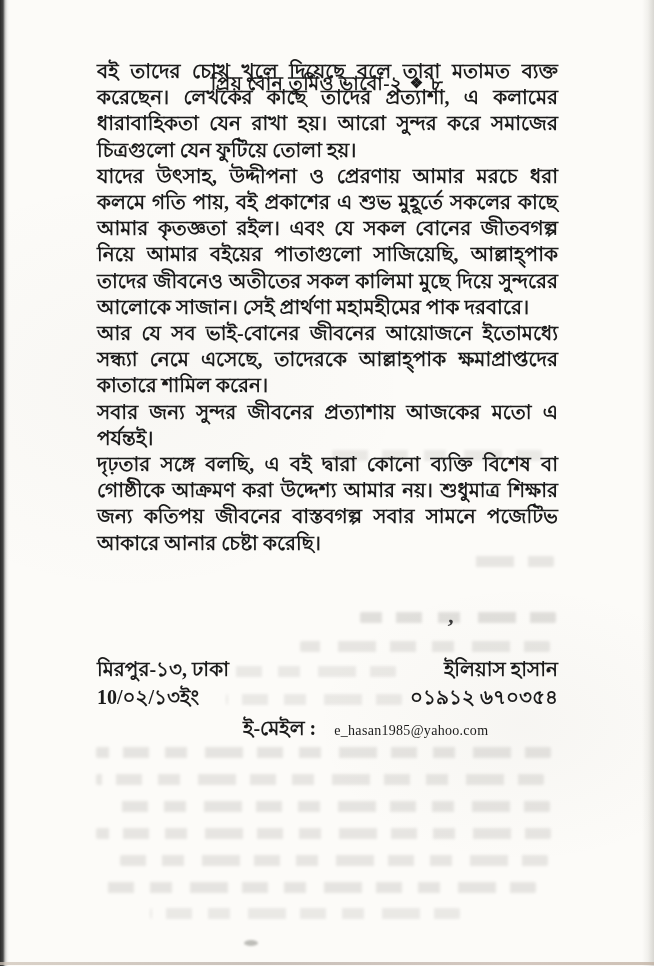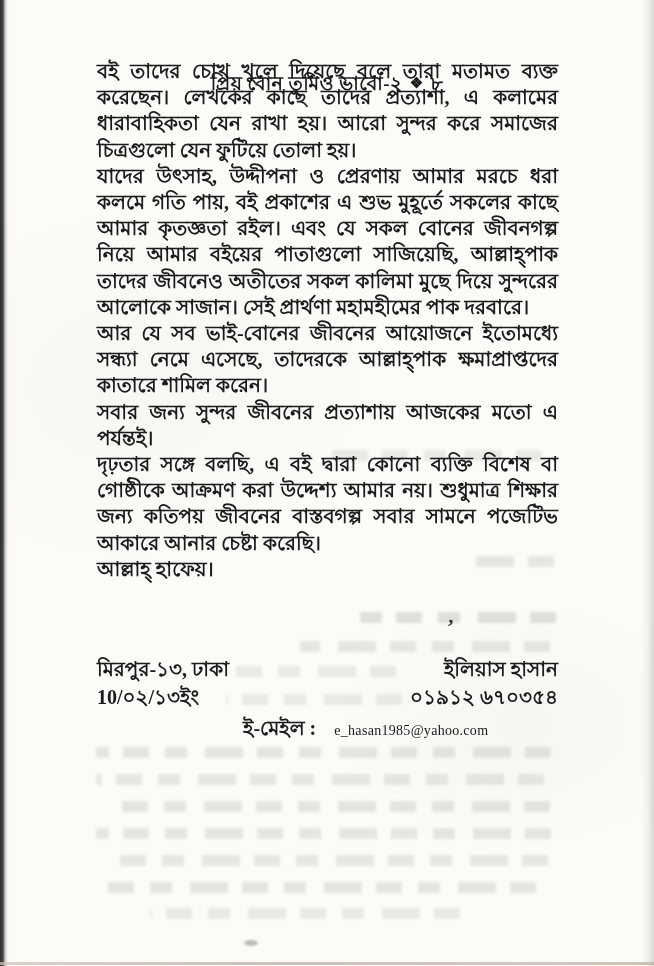--- a/index.html
+++ b/index.html
@@ -105,25 +105,24 @@
     <span class="pen-mark">,</span>
     <span class="speck"></span>
   </div>
 
   <div class="header">
     <span>প্রিয় বোন তুমিও ভাবো-২</span><span class="orn">❖</span><span>৮</span>
   </div>
 
   <div class="content">
     <p>বই তাদের চোখ খুলে দিয়েছে বলে তারা মতামত ব্যক্ত করেছেন। লেখকের কাছে তাদের প্রত্যাশা, এ কলামের ধারাবাহিকতা যেন রাখা হয়। আরো সুন্দর করে সমাজের চিত্রগুলো যেন ফুটিয়ে তোলা হয়।</p>
-    <p>যাদের উৎসাহ, উদ্দীপনা ও প্রেরণায় আমার মরচে ধরা কলমে গতি পায়, বই প্রকাশের এ শুভ মুহূর্তে সকলের কাছে আমার কৃতজ্ঞতা রইল। এবং যে সকল বোনের জীবনগল্প নিয়ে আমার বইয়ের পাতাগুলো সাজিয়েছি, আল্লাহ্‌পাক তাদের জীবনেও অতীতের সকল কালিমা মুছে দিয়ে সুন্দরের আলোকে সাজান। সেই প্রার্থণা মহামহীমের পাক দরবারে।</p>
+    <p>যাদের উৎসাহ, উদ্দীপনা ও প্রেরণায় আমার মরচে ধরা কলমে গতি পায়, বই প্রকাশের এ শুভ মুহূর্তে সকলের কাছে আমার কৃতজ্ঞতা রইল। এবং যে সকল বোনের জীতবগল্প নিয়ে আমার বইয়ের পাতাগুলো সাজিয়েছি, আল্লাহ্‌পাক তাদের জীবনেও অতীতের সকল কালিমা মুছে দিয়ে সুন্দরের আলোকে সাজান। সেই প্রার্থণা মহামহীমের পাক দরবারে।</p>
     <p>আর যে সব ভাই-বোনের জীবনের আয়োজনে ইতোমধ্যে সন্ধ্যা নেমে এসেছে, তাদেরকে আল্লাহ্‌পাক ক্ষমাপ্রাপ্তদের কাতারে শামিল করেন।</p>
     <p>সবার জন্য সুন্দর জীবনের প্রত্যাশায় আজকের মতো এ পর্যন্তই।</p>
     <p>দৃঢ়তার সঙ্গে বলছি, এ বই দ্বারা কোনো ব্যক্তি বিশেষ বা গোষ্ঠীকে আক্রমণ করা উদ্দেশ্য আমার নয়। শুধুমাত্র শিক্ষার জন্য কতিপয় জীবনের বাস্তবগল্প সবার সামনে পজেটিভ আকারে আনার চেষ্টা করেছি।</p>
-    <p>আল্লাহ্ হাফেয়।</p>
   </div>
 
   <div class="signature">
     <div class="sig-row">
       <span>মিরপুর-১৩, ঢাকা</span>
       <span>ইলিয়াস হাসান</span>
     </div>
     <div class="sig-row">
       <span>10/০২/১৩ইং</span>
       <span>০১৯১২ ৬৭০৩৫৪</span>

